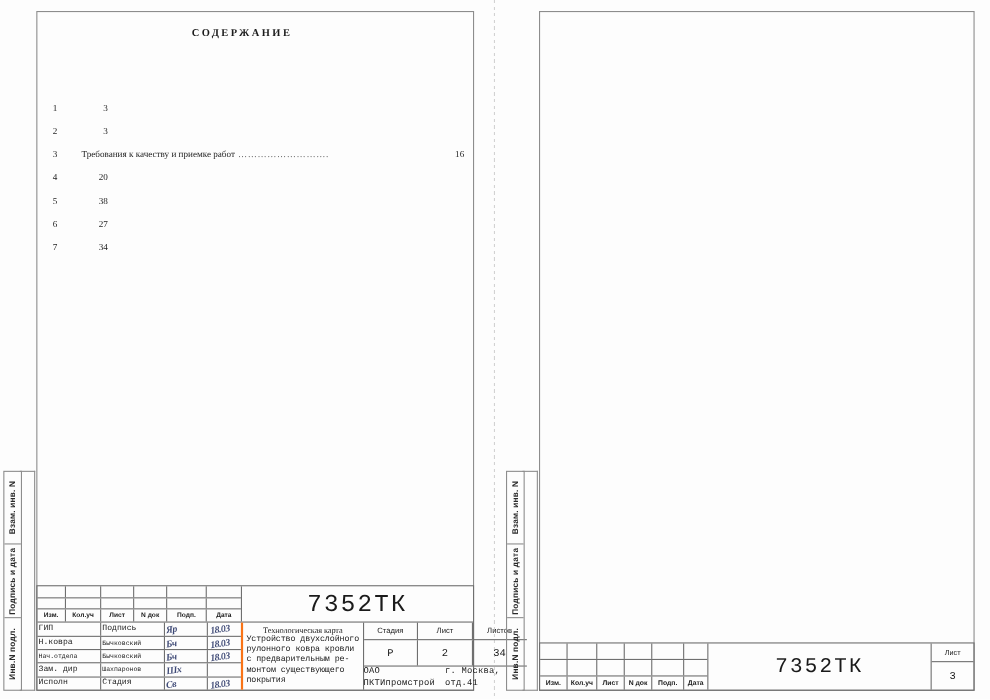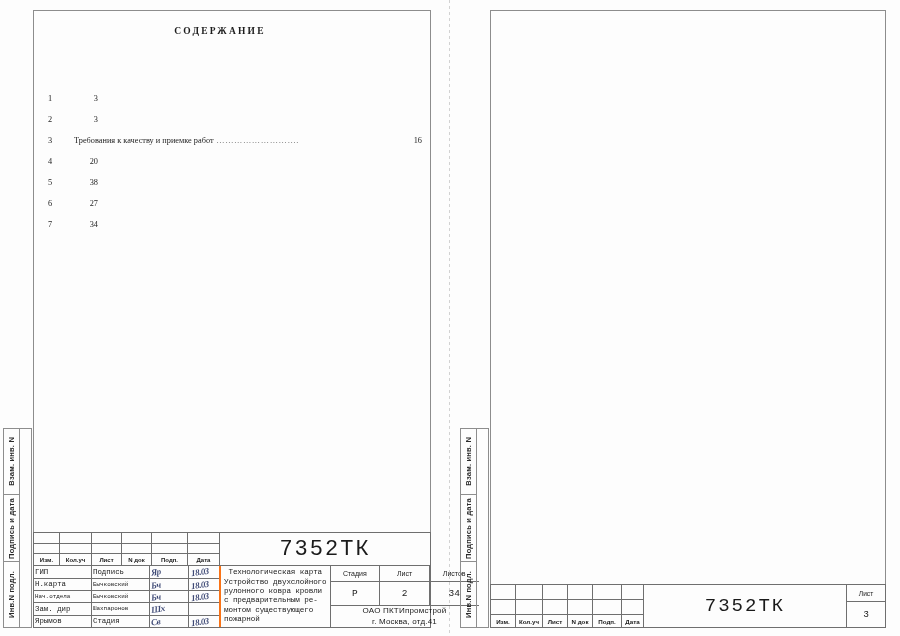--- a/index.html
+++ b/index.html
@@ -173,21 +173,21 @@
 
   .title-cell{
     flex:1;border-right:1px solid #6f6f6f;
     padding:2px 3px 0 3px;
     font-size:7.6px;line-height:1.24;
     text-align:justify;
     font-family:"Liberation Mono", monospace;
     letter-spacing:-.1px;
   }
   .title-cell .tl{display:block;white-space:nowrap;}
-  .title-cell .tl.c{text-align:center;}
+  .title-cell .tl.c{text-align:center;font-family:Liberation Serif, serif;}
 
   .meta-cell{
     width:148px;flex:none;display:flex;flex-direction:column;
   }
   .meta-head{
     height:15px;display:flex;border-bottom:1px solid #6f6f6f;
   }
   .meta-head .m{
     flex:1;border-right:1px solid #6f6f6f;
     font-size:7px;display:flex;align-items:center;justify-content:center;
@@ -197,24 +197,24 @@
   .meta-vals{
     height:23px;display:flex;border-bottom:1px solid #6f6f6f;
   }
   .meta-vals .m{
     flex:1;border-right:1px solid #6f6f6f;
     font-size:9.5px;display:flex;align-items:center;justify-content:center;
     font-family:"Liberation Mono", monospace;
   }
   .meta-vals .m:last-child{border-right:none;}
   .meta-org{
-    flex:1;display:flex;flex-direction:column;
+    flex:1;display:flex;flex-direction:row;
     align-items:center;justify-content:center;
     font-size:8px;line-height:1.3;
-    font-family:Liberation Sans, sans-serif;
+    font-family:Liberation Mono, monospace;
     letter-spacing:.2px;
   }
 
   
   .stamp-r{
     position:absolute;
     left:38px;bottom:8px;
     width:396px;height:44px;
     border:1px solid #6f6f6f;
     box-sizing:border-box;
@@ -358,21 +358,21 @@
             <div class="sg-role">ГИП</div>
             <div class="sg-name">Подпись</div>
             <div class="sg-sign">
                 <span class="ink" style="left:1px;top:1px">Яр</span>
               </div>
             <div class="sg-date">
                 <span class="ink" style="left:2px;top:1px">18.03</span>
               </div>
           </div>
           <div class="sign-row">
-            <div class="sg-role">Н.карта</div>
+            <div class="sg-role">Н.ковра</div>
             <div class="sg-name small">Бычковский</div>
             <div class="sg-sign">
                 <span class="ink" style="left:1px;top:1px">Бч</span>
               </div>
             <div class="sg-date">
                 <span class="ink" style="left:2px;top:1px">18.03</span>
               </div>
           </div>
           <div class="sign-row">
             <div class="sg-role small">Нач.отдела</div>
@@ -388,38 +388,38 @@
             <div class="sg-role">Зам. дир</div>
             <div class="sg-name small">Шахпаронов</div>
             <div class="sg-sign">
                 <span class="ink" style="left:1px;top:1px">Шх</span>
               </div>
             <div class="sg-date">
                 <span class="ink" style="left:2px;top:1px"></span>
               </div>
           </div>
           <div class="sign-row">
-            <div class="sg-role">Ярымов</div>
+            <div class="sg-role">Исполн</div>
             <div class="sg-name">Стадия</div>
             <div class="sg-sign">
                 <span class="ink" style="left:1px;top:1px">Св</span>
               </div>
             <div class="sg-date">
                 <span class="ink" style="left:2px;top:1px">18.03</span>
               </div>
           </div>
         </div>
 
         <div class="title-cell">
           <span class="tl c">Технологическая карта</span>
           <span class="tl">Устройство двухслойного</span>
           <span class="tl">рулонного ковра кровли</span>
           <span class="tl">с предварительным ре-</span>
           <span class="tl">монтом существующего</span>
-          <span class="tl">пожарной</span>
+          <span class="tl">покрытия</span>
         </div>
 
         <div class="meta-cell">
           <div class="meta-head">
             <div class="m">Стадия</div>
             <div class="m">Лист</div>
             <div class="m">Листов</div>
           </div>
           <div class="meta-vals">
             <div class="m">Р</div>

